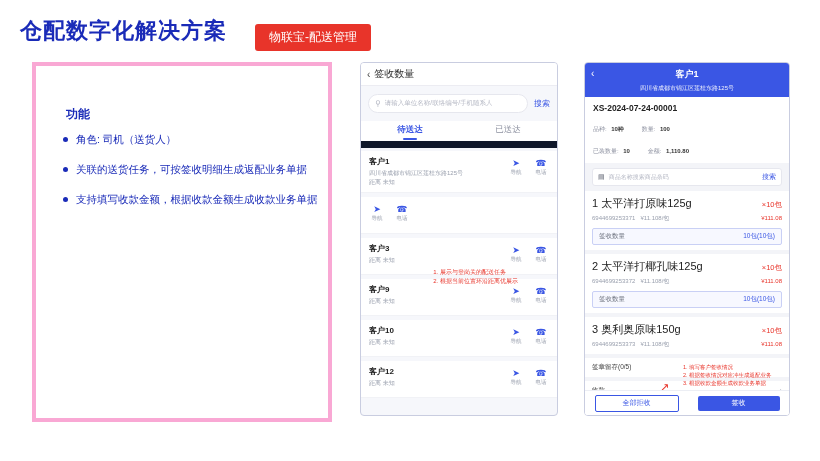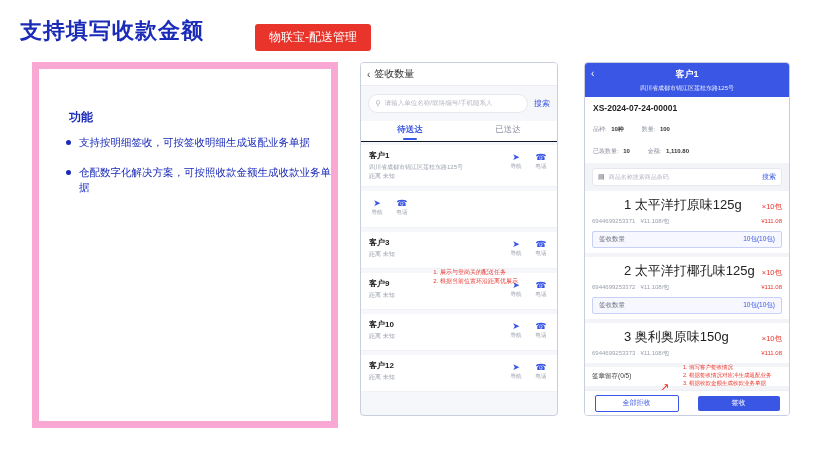--- a/index.html
+++ b/index.html
@@ -14,21 +14,21 @@
     font-size:22px;font-weight:bold;color:#1a2bb8;letter-spacing:1px;
   }
   .title-badge{
     position:absolute;left:255px;top:24px;
     background:#e8342a;color:#ffffff;font-size:12px;
     padding:5px 14px;border-radius:3px;white-space:nowrap;
   }
   
   .feature-panel{
     position:absolute;left:32px;top:62px;width:292px;height:352px;
-    border:7px solid #f9a8d4;background:#ffffff;
+    border:4px solid #f9a8d4;background:#ffffff;
   }
   .feature-head{
     position:absolute;left:30px;top:40px;font-size:12px;font-weight:bold;color:#1a2bb8;
   }
   .feature-list{
     position:absolute;left:24px;top:66px;width:252px;
     margin:0;padding:0 0 0 16px;list-style:none;
   }
   .feature-list li{
     font-size:10.5px;color:#1a2bb8;line-height:15px;margin-bottom:15px;position:relative;
@@ -57,21 +57,21 @@
   }
   .search-box{
     flex:1;height:19px;background:#ffffff;border:1px solid #e6e7ee;border-radius:10px;
     display:flex;align-items:center;padding:0 6px;box-sizing:border-box;
   }
   .search-box .mag{font-size:8px;color:#b5b8c4;margin-right:4px;}
   .search-box .ph{font-size:6.5px;color:#b5b8c4;white-space:nowrap;overflow:hidden;}
   .search-btn{font-size:8px;color:#3a56e4;margin-left:6px;white-space:nowrap;}
   .tabs{
     margin-top:8px;display:flex;justify-content:space-around;align-items:center;
-    height:20px;background:#ffffff;border-bottom:1px solid #0f172a;
+    height:20px;background:#ffffff;border-bottom:7px solid #0f172a;
   }
   .tab{font-size:8.5px;color:#8d91a0;position:relative;padding-bottom:3px;}
   .tab.active{color:#3a56e4;font-weight:bold;}
   .tab.active:after{
     content:"";position:absolute;left:50%;transform:translateX(-50%);bottom:-1px;
     width:14px;height:2px;background:#3a56e4;border-radius:1px;
   }
   .cust-list{margin-top:3px;}
   .cust-item{
     background:#ffffff;margin:0 0 4px 0;padding:5px 8px 5px 8px;
@@ -108,21 +108,21 @@
   .r-kv b{font-size:6px;color:#333;font-weight:bold;}
   .r-search{
     margin:5px 7px;height:16px;display:flex;align-items:center;
     background:#ffffff;border:1px solid #e6e7ee;border-radius:3px;padding:0 5px;
   }
   .r-search .scan{font-size:7px;color:#6f7480;margin-right:4px;}
   .r-search .ph{flex:1;font-size:6px;color:#b5b8c4;}
   .r-search .sbtn{font-size:7px;color:#3a56e4;}
   .goods{background:#ffffff;margin:0 0 4px 0;padding:5px 7px;}
   .g-row1{display:flex;justify-content:space-between;align-items:baseline;}
-  .g-name{font-size:13px;color:#222;margin-left:32px;}
+  .g-name{font-size:11px;color:#222;}
   .g-qty{font-size:7.5px;color:#e8342a;}
   .g-row2{display:flex;justify-content:space-between;align-items:baseline;margin-top:3px;}
   .g-meta{font-size:6px;color:#9aa0ae;}
   .g-amt{font-size:6px;color:#e8342a;}
   .sign-row{
     margin-top:5px;height:15px;border:1px solid #c9d0f5;border-radius:2px;
     display:flex;align-items:center;justify-content:space-between;padding:0 6px;
     background:#f7f8ff;
   }
   .sign-lb{font-size:6.5px;color:#6f7480;}
@@ -146,28 +146,29 @@
   }
   .btn-solid{
     width:82px;height:15px;background:#3a56e4;border-radius:2px;color:#ffffff;
     font-size:7px;display:flex;align-items:center;justify-content:center;
   }
   .arrow-red{position:absolute;color:#e8342a;font-size:11px;}
 </style>
 </head>
 <body>
 
-<div class="page-title">支持填写收款金额</div>
+<div class="page-title">仓配数字化解决方案</div>
 <div class="title-badge">物联宝-配送管理</div>
 
 <div class="feature-panel">
   <div class="feature-head">功能</div>
   <ul class="feature-list">
-    <li>支持按明细签收，可按签收明细生成返配业务单据</li>
-    <li>仓配数字化解决方案，可按照收款金额生成收款业务单据</li>
+    <li>角色: 司机（送货人）</li>
+    <li>关联的送货任务，可按签收明细生成返配业务单据</li>
+    <li>支持填写收款金额，根据收款金额生成收款业务单据</li>
   </ul>
 </div>
 
 <div class="phone phone-mid">
 
   <div class="mid-header">
     <span class="back">‹</span>
     <span class="ttl">签收数量</span>
   </div>
 

